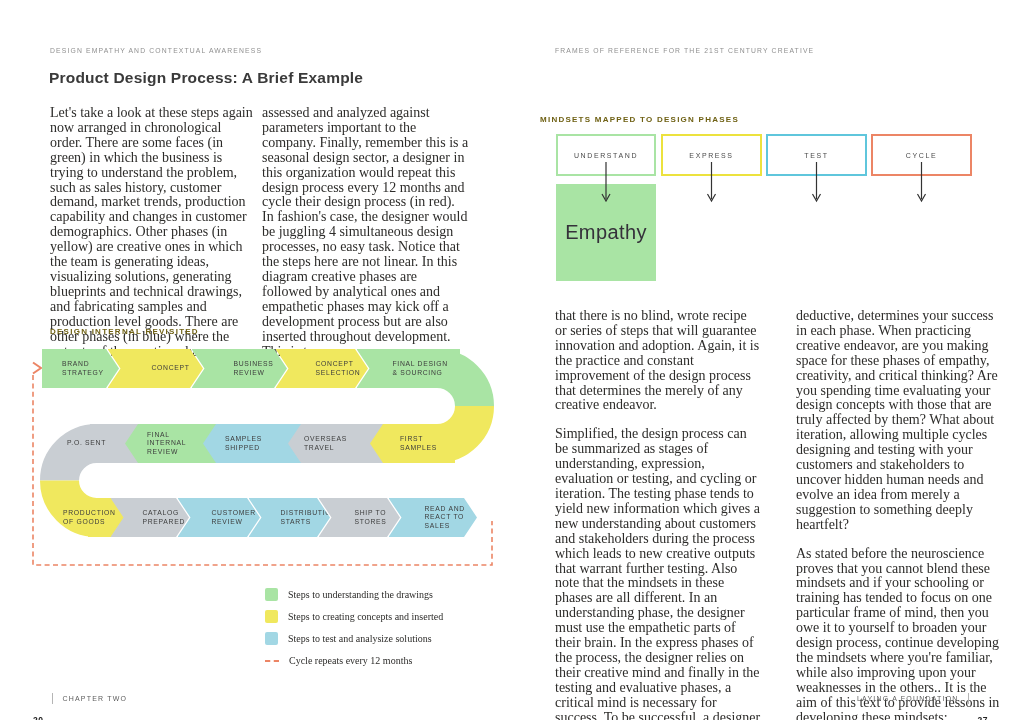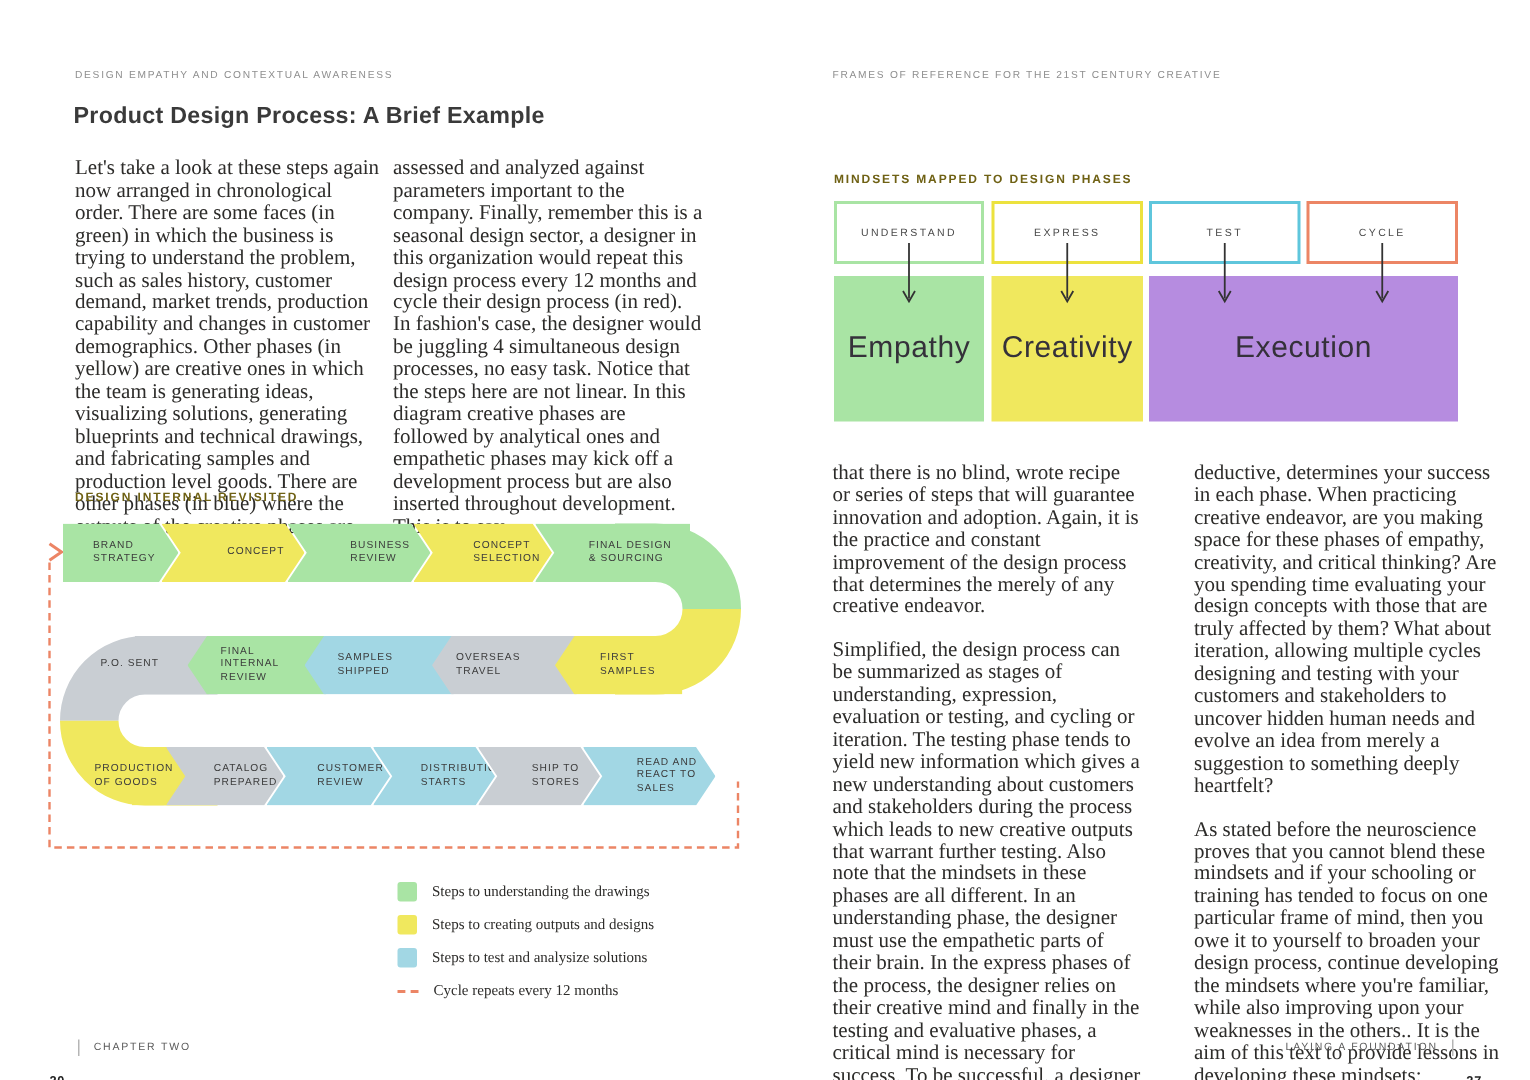--- a/index.html
+++ b/index.html
@@ -58,43 +58,37 @@
 
 <div id="page">
 
   <div class="abs runhead" style="left:50px;top:47px;">DESIGN EMPATHY AND CONTEXTUAL AWARENESS</div>
   <div class="abs runhead" style="left:555px;top:47px;">FRAMES OF REFERENCE FOR THE 21ST CENTURY CREATIVE</div>
 
   <div class="abs title" style="left:49px;top:69px;">Product Design Process: A Brief Example</div>
   <div class="abs bodycol" style="left:50px;top:106px;width:203px;">Let's take a look at these steps again now arranged in chronological order. There are some faces (in green) in which the business is trying to understand the problem, such as sales history, customer demand, market trends, production capability and changes in customer demographics. Other phases (in yellow) are creative ones in which the team is generating ideas, visualizing solutions, generating blueprints and technical drawings, and fabricating samples and production level goods. There are other phases (in blue) where the outputs of the creative phases are</div>
   <div class="abs bodycol" style="left:262px;top:106px;width:207px;">assessed and analyzed against parameters important to the company. Finally, remember this is a seasonal design sector, a designer in this organization would repeat this design process every 12 months and cycle their design process (in red). In fashion's case, the designer would be juggling 4 simultaneous design processes, no easy task. Notice that the steps here are not linear. In this diagram creative phases are followed by analytical ones and empathetic phases may kick off a development process but are also inserted throughout development. This is to say</div>
 
-  <div class="abs sechead" style="left:556px;top:115px;">MINDSETS MAPPED TO DESIGN PHASES</div>
+  <div class="abs sechead" style="left:540px;top:115px;">MINDSETS MAPPED TO DESIGN PHASES</div>
   <div class="abs" id="mindsets">
     <div class="phasebox pb-0" style="left:0;width:96px;">
       <span>UNDERSTAND</span>
       </div>
     <div class="phasebox pb-1" style="left:105px;width:97px;">
       <span>EXPRESS</span>
       </div>
     <div class="phasebox pb-2" style="left:210px;width:97px;">
       <span>TEST</span>
       </div>
     <div class="phasebox pb-3" style="left:315px;width:97px;">
       <span>CYCLE</span>
       </div>
 
     <div class="mindblock" style="left:0;width:100px;background:var(--green);">
       <span>Empathy</span>
-      </div>
-    <div class="mindblock" style="left:105px;width:101px;background:var(--yellow);">
-      <span>Creativity</span>
-      </div>
-    <div class="mindblock" style="left:210px;width:206px;background:var(--purple);">
-      <span>Execution</span>
       </div>
 
     <svg class="flowsvg" width="420" height="178">
       <g class="arrowln">
         <path d="M50 52 V 89 M155.5 52 V 89 M260.5 52 V 89 M365.5 52 V 89"></path>
         <path d="M46 84 L50 91 L54 84 M151.5 84 L155.5 91 L159.5 84 M256.5 84 L260.5 91 L264.5 84 M361.5 84 L365.5 91 L369.5 84"></path>
       </g>
     </svg>
   </div>
 
@@ -160,21 +154,21 @@
 SALES</div>
   </div>
 
   <div class="abs" id="legend">
     <div class="leg-row">
       <span class="leg-swatch" style="background:var(--green);"></span>
       <span class="leg-label">Steps to understanding the drawings</span>
     </div>
     <div class="leg-row">
       <span class="leg-swatch" style="background:var(--yellow);"></span>
-      <span class="leg-label">Steps to creating outputs and designs</span>
+      <span class="leg-label">Steps to creating concepts and inserted</span>
     </div>
     <div class="leg-row">
       <span class="leg-swatch" style="background:var(--blue);"></span>
       <span class="leg-label">Steps to test and analysize solutions</span>
     </div>
     <div class="leg-row">
       <span class="leg-dash"></span>
       <span class="leg-label">Cycle repeats every 12 months</span>
     </div>
   </div>

